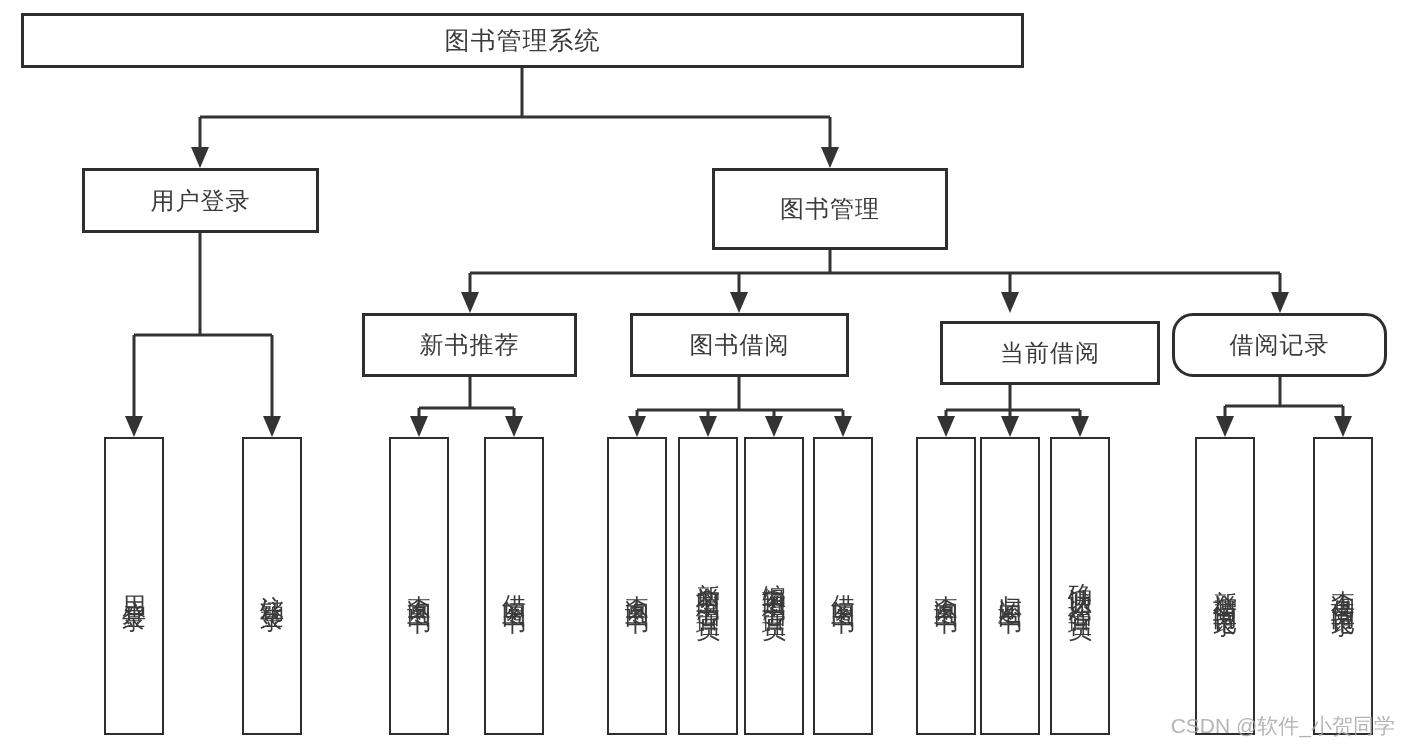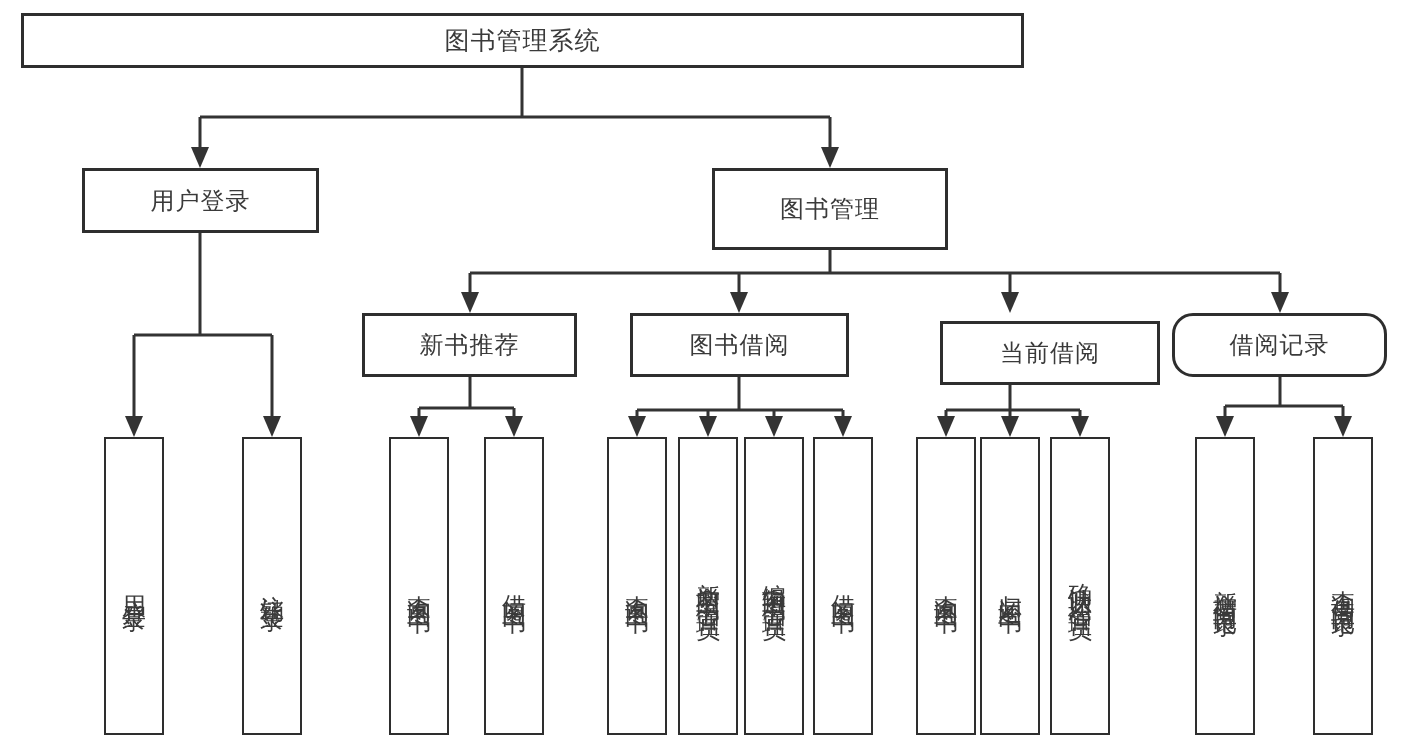--- a/index.html
+++ b/index.html
@@ -207,14 +207,15 @@
     <span class="vtext">确认归还（管理员）</span>
   </div>
 
   <div class="node v leaf n-bra">
     <span class="vtext">新增借阅记录</span>
   </div>
   <div class="node v leaf n-brq">
     <span class="vtext">查询借阅记录</span>
   </div>
 
+  <div class="watermark">CSDN @软件_小贺同学</div>
 
 </div>
 
 </body></html>

